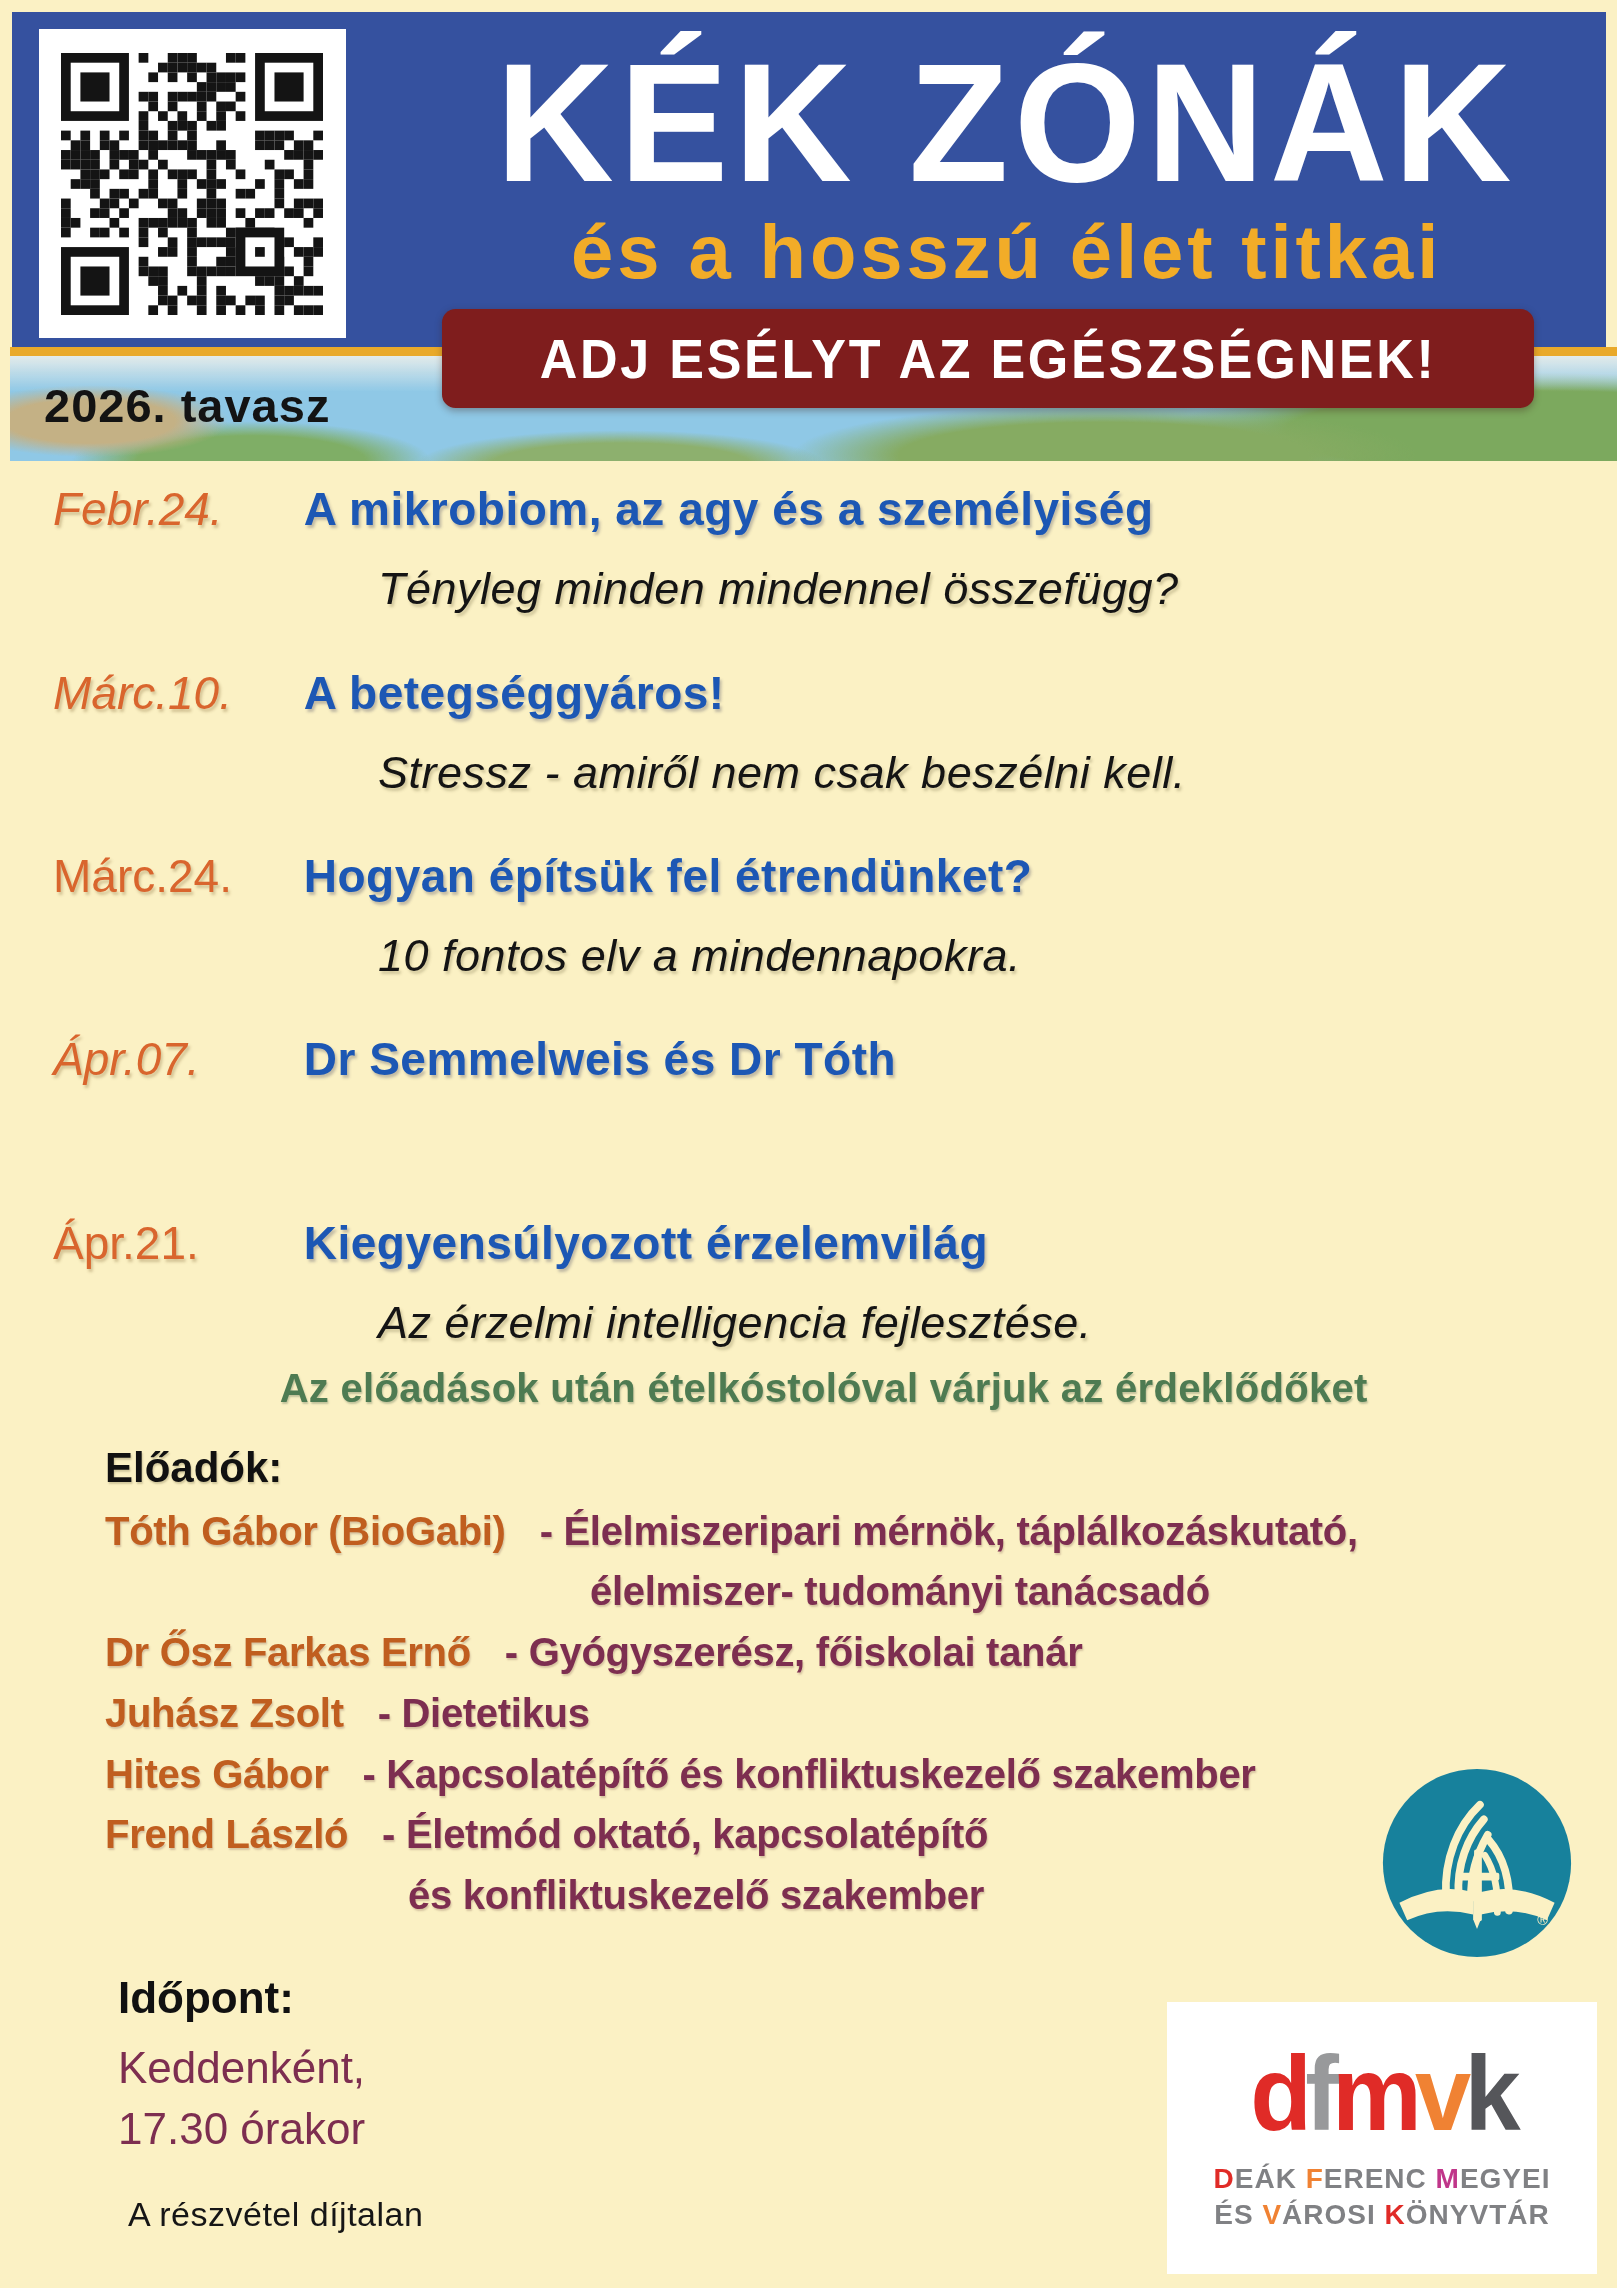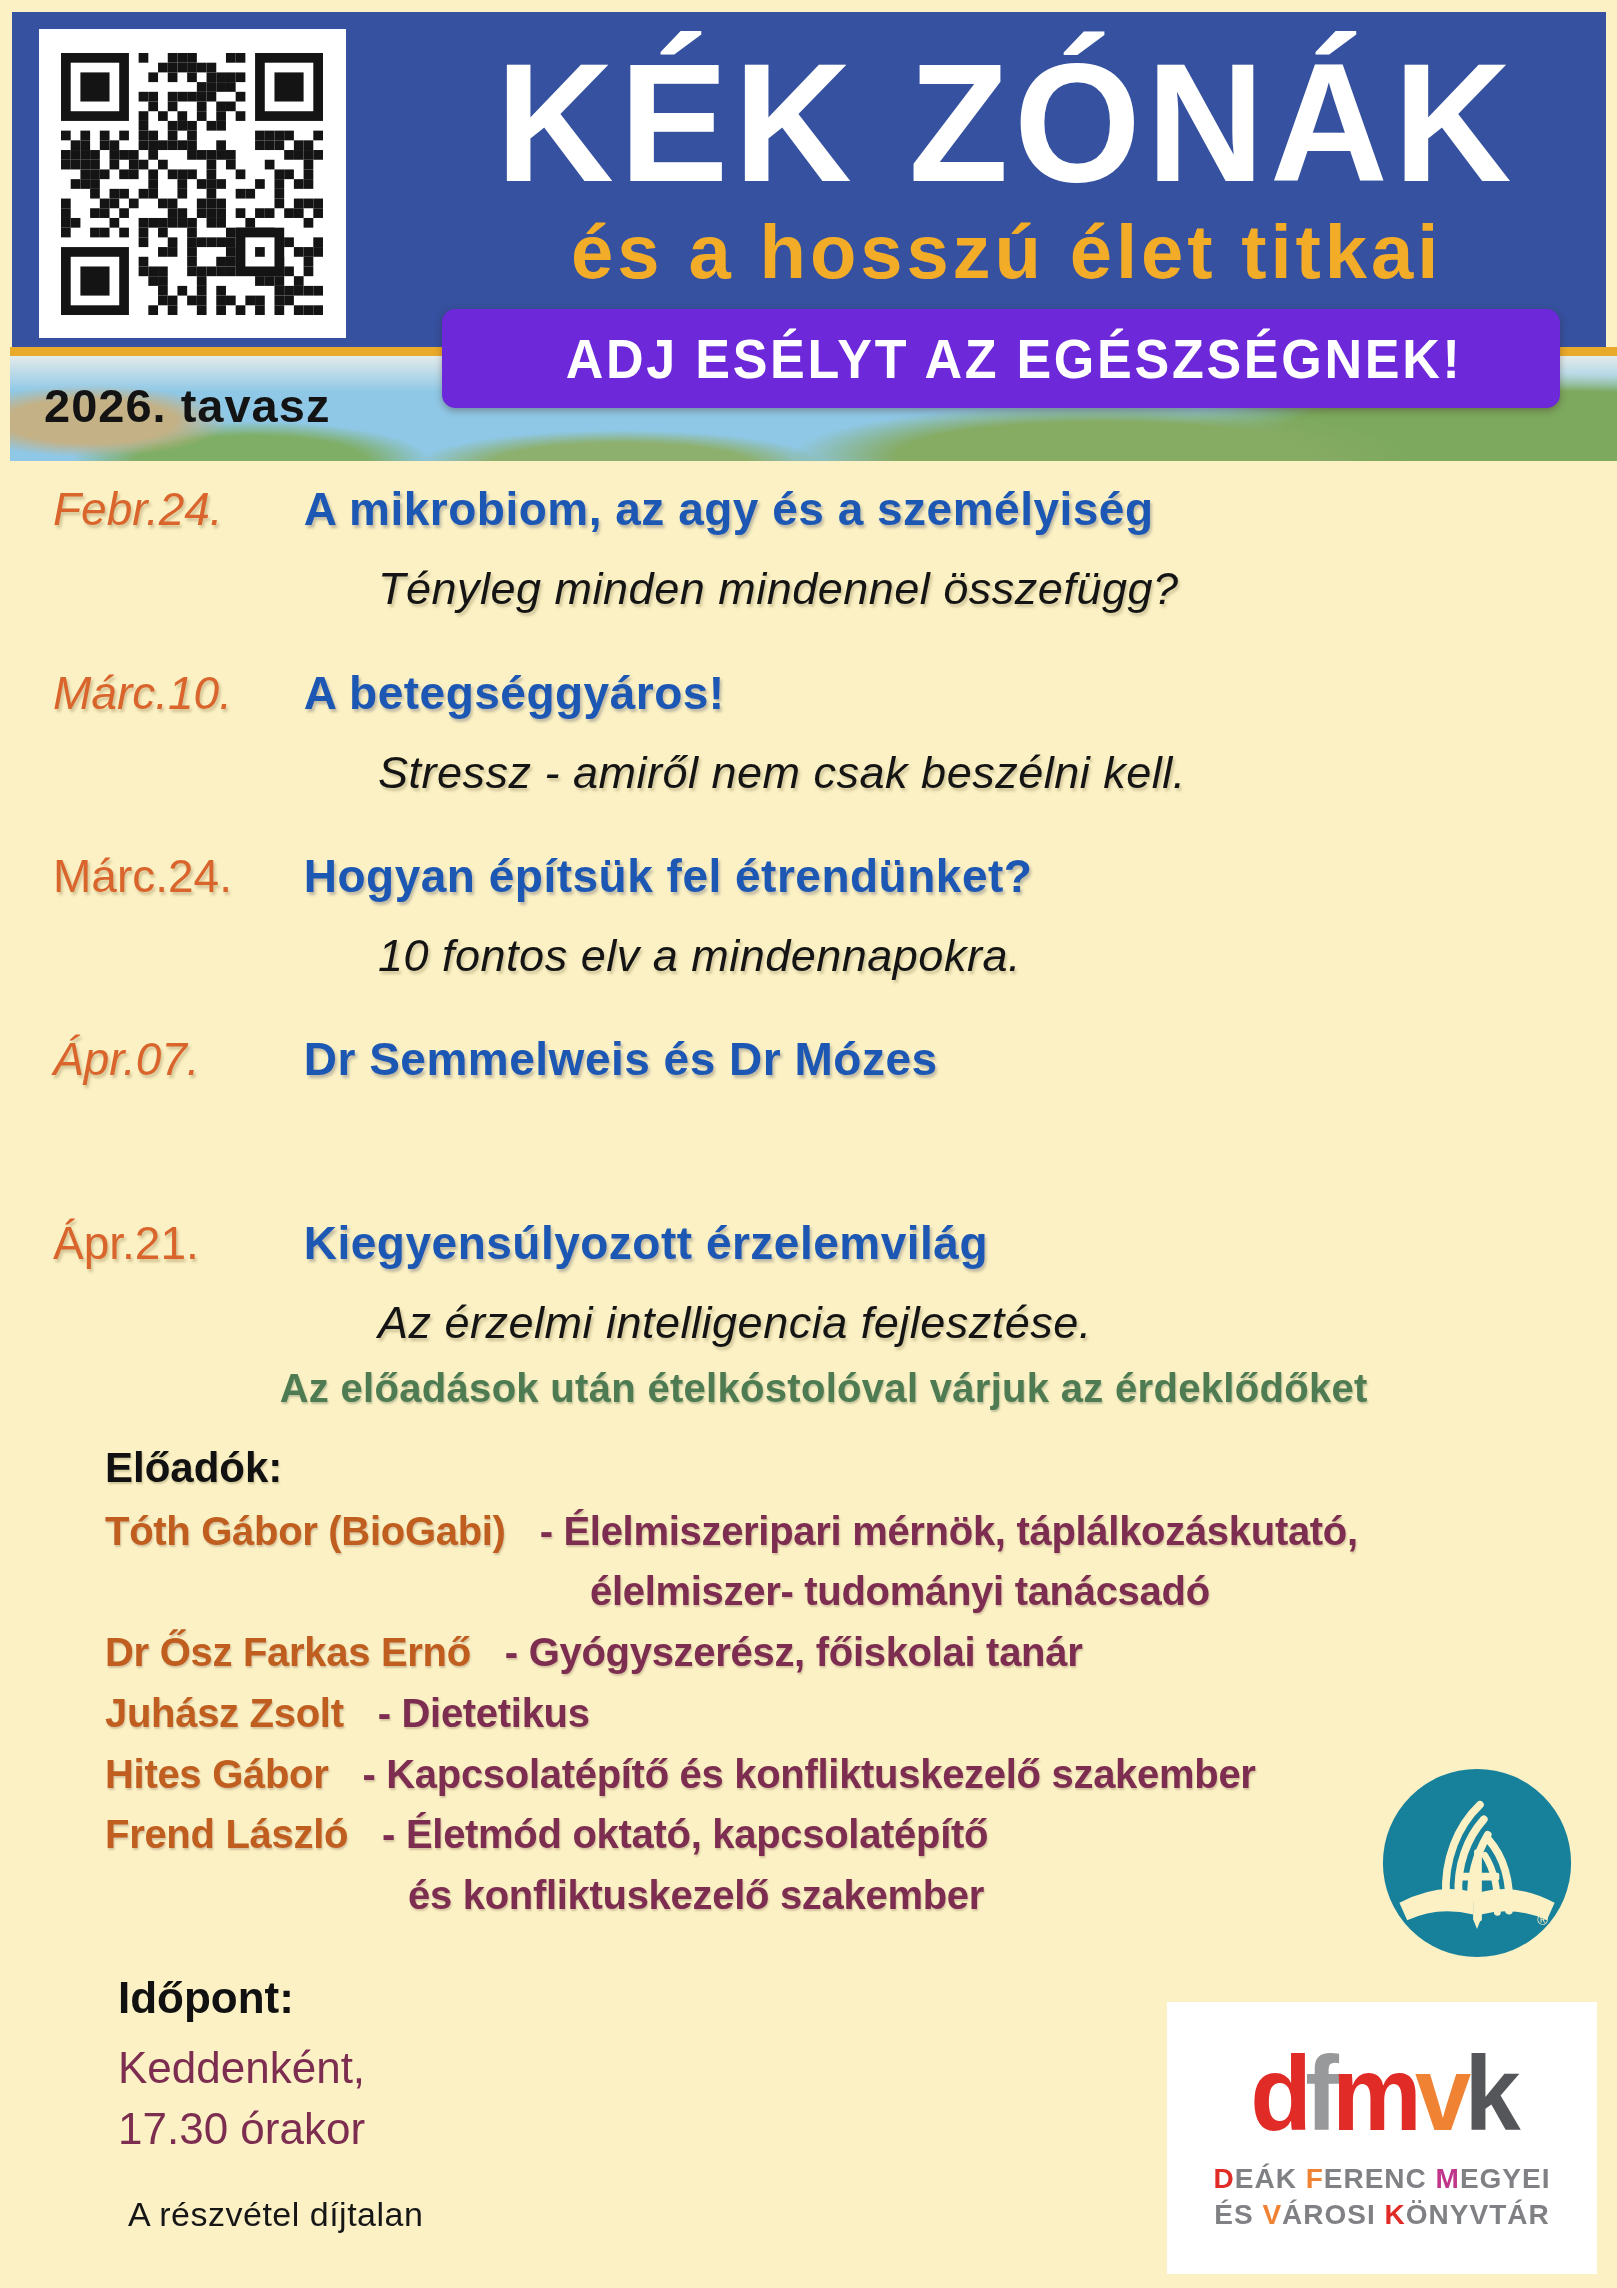--- a/index.html
+++ b/index.html
@@ -27,25 +27,24 @@
     white-space:nowrap;
   }
   .sub-title{
     position:absolute;left:408px;top:202px;width:1174px;
     text-align:center;color:#f2ac28;
     font-size:76px;font-weight:bold;letter-spacing:3.9px;line-height:1;
     white-space:nowrap;
   }
   .red-banner{
     position:absolute;left:442px;top:309px;width:1092px;height:99px;
-    background:#6d28d9;border-radius:13.6px;
+    background:#7f1d1d;border-radius:13.6px;
     display:flex;align-items:center;justify-content:center;
     box-shadow:0 2.9px 7.8px rgba(60,30,20,.35);
     z-index:3;
-    padding-left:26px;
   }
   .red-banner span{
     color:#ffffff;font-size:56px;font-weight:bold;letter-spacing:2.9px;
     display:inline-block;transform:scaleX(.93);white-space:nowrap;
   }
   
   .map-strip{
     position:absolute;left:9.7px;right:0;top:347px;height:105px;
     border-top:9.7px solid #e9a92a;
     background-color:#8fc8e6;
@@ -455,21 +454,21 @@
     <div class="head">
       <span class="date">Márc.24.</span>
       <span class="title">Hogyan építsük fel étrendünket?</span>
     </div>
     <div class="sub">10 fontos elv a mindennapokra.</div>
   </div>
 
   <div class="event" style="top:1033px">
     <div class="head">
       <span class="date it">Ápr.07.</span>
-      <span class="title">Dr Semmelweis és Dr Mózes</span>
+      <span class="title">Dr Semmelweis és Dr Tóth</span>
     </div>
   </div>
 
   <div class="event" style="top:1217px">
     <div class="head">
       <span class="date">Ápr.21.</span>
       <span class="title">Kiegyensúlyozott érzelemvilág</span>
     </div>
     <div class="sub">Az érzelmi intelligencia fejlesztése.</div>
   </div>

